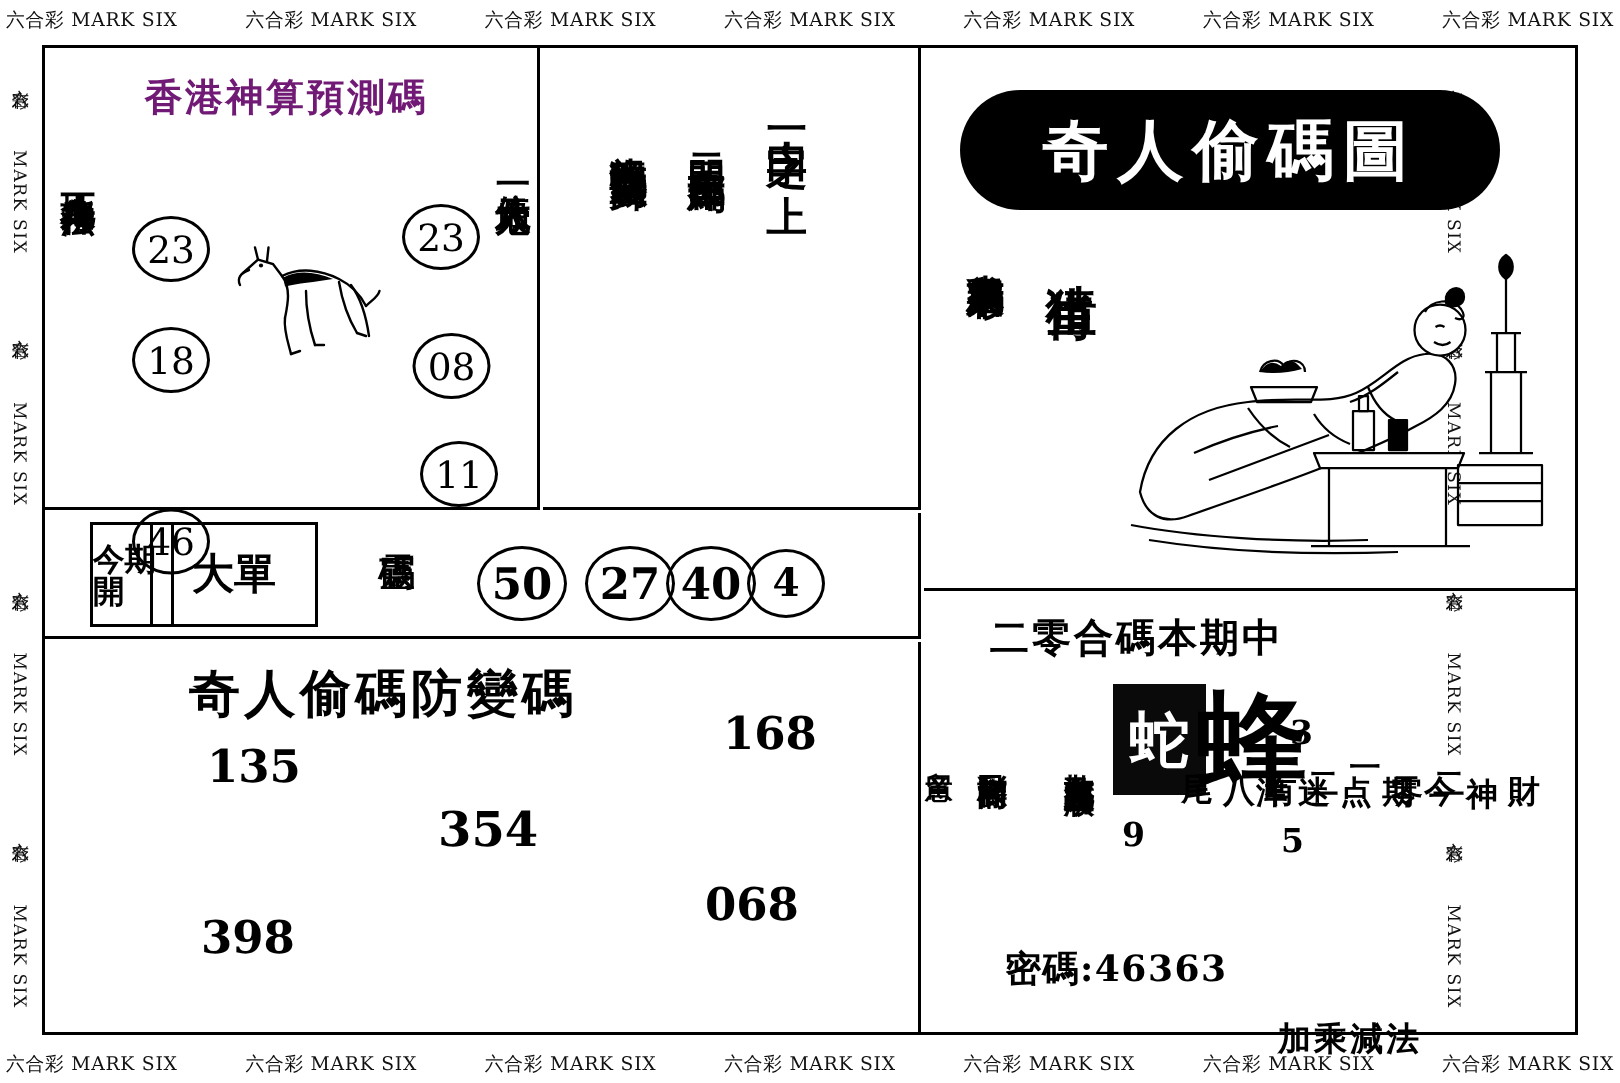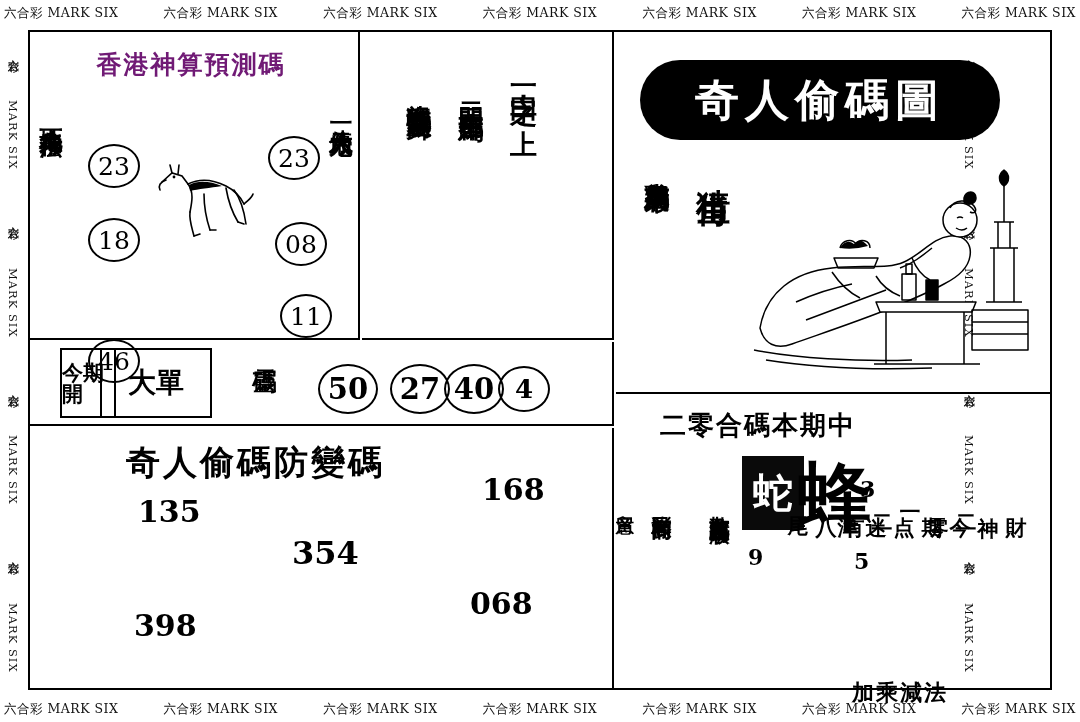--- a/index.html
+++ b/index.html
@@ -294,17 +294,18 @@
         <div class="note" style="right:0;top:0;">敬請凡有此版面為正版！</div>
         <div class="note" style="right:58px;top:0;">彩民商標的</div>
         <div class="note" style="right:96px;top:0;font-size:18px;">留意</div>
       </div>
 
       <div id="rightCol">
         <div class="rnote" id="rn1">二零一二有八尾</div>
         <div class="rnote" id="rn2">財神今期点迷津</div>
       </div>
 
+      <div id="passcode">密碼:46363</div>
       <div id="addsub">加乘減法</div>
     </div>
 
   </div>
 </div>
 
 </body></html>

